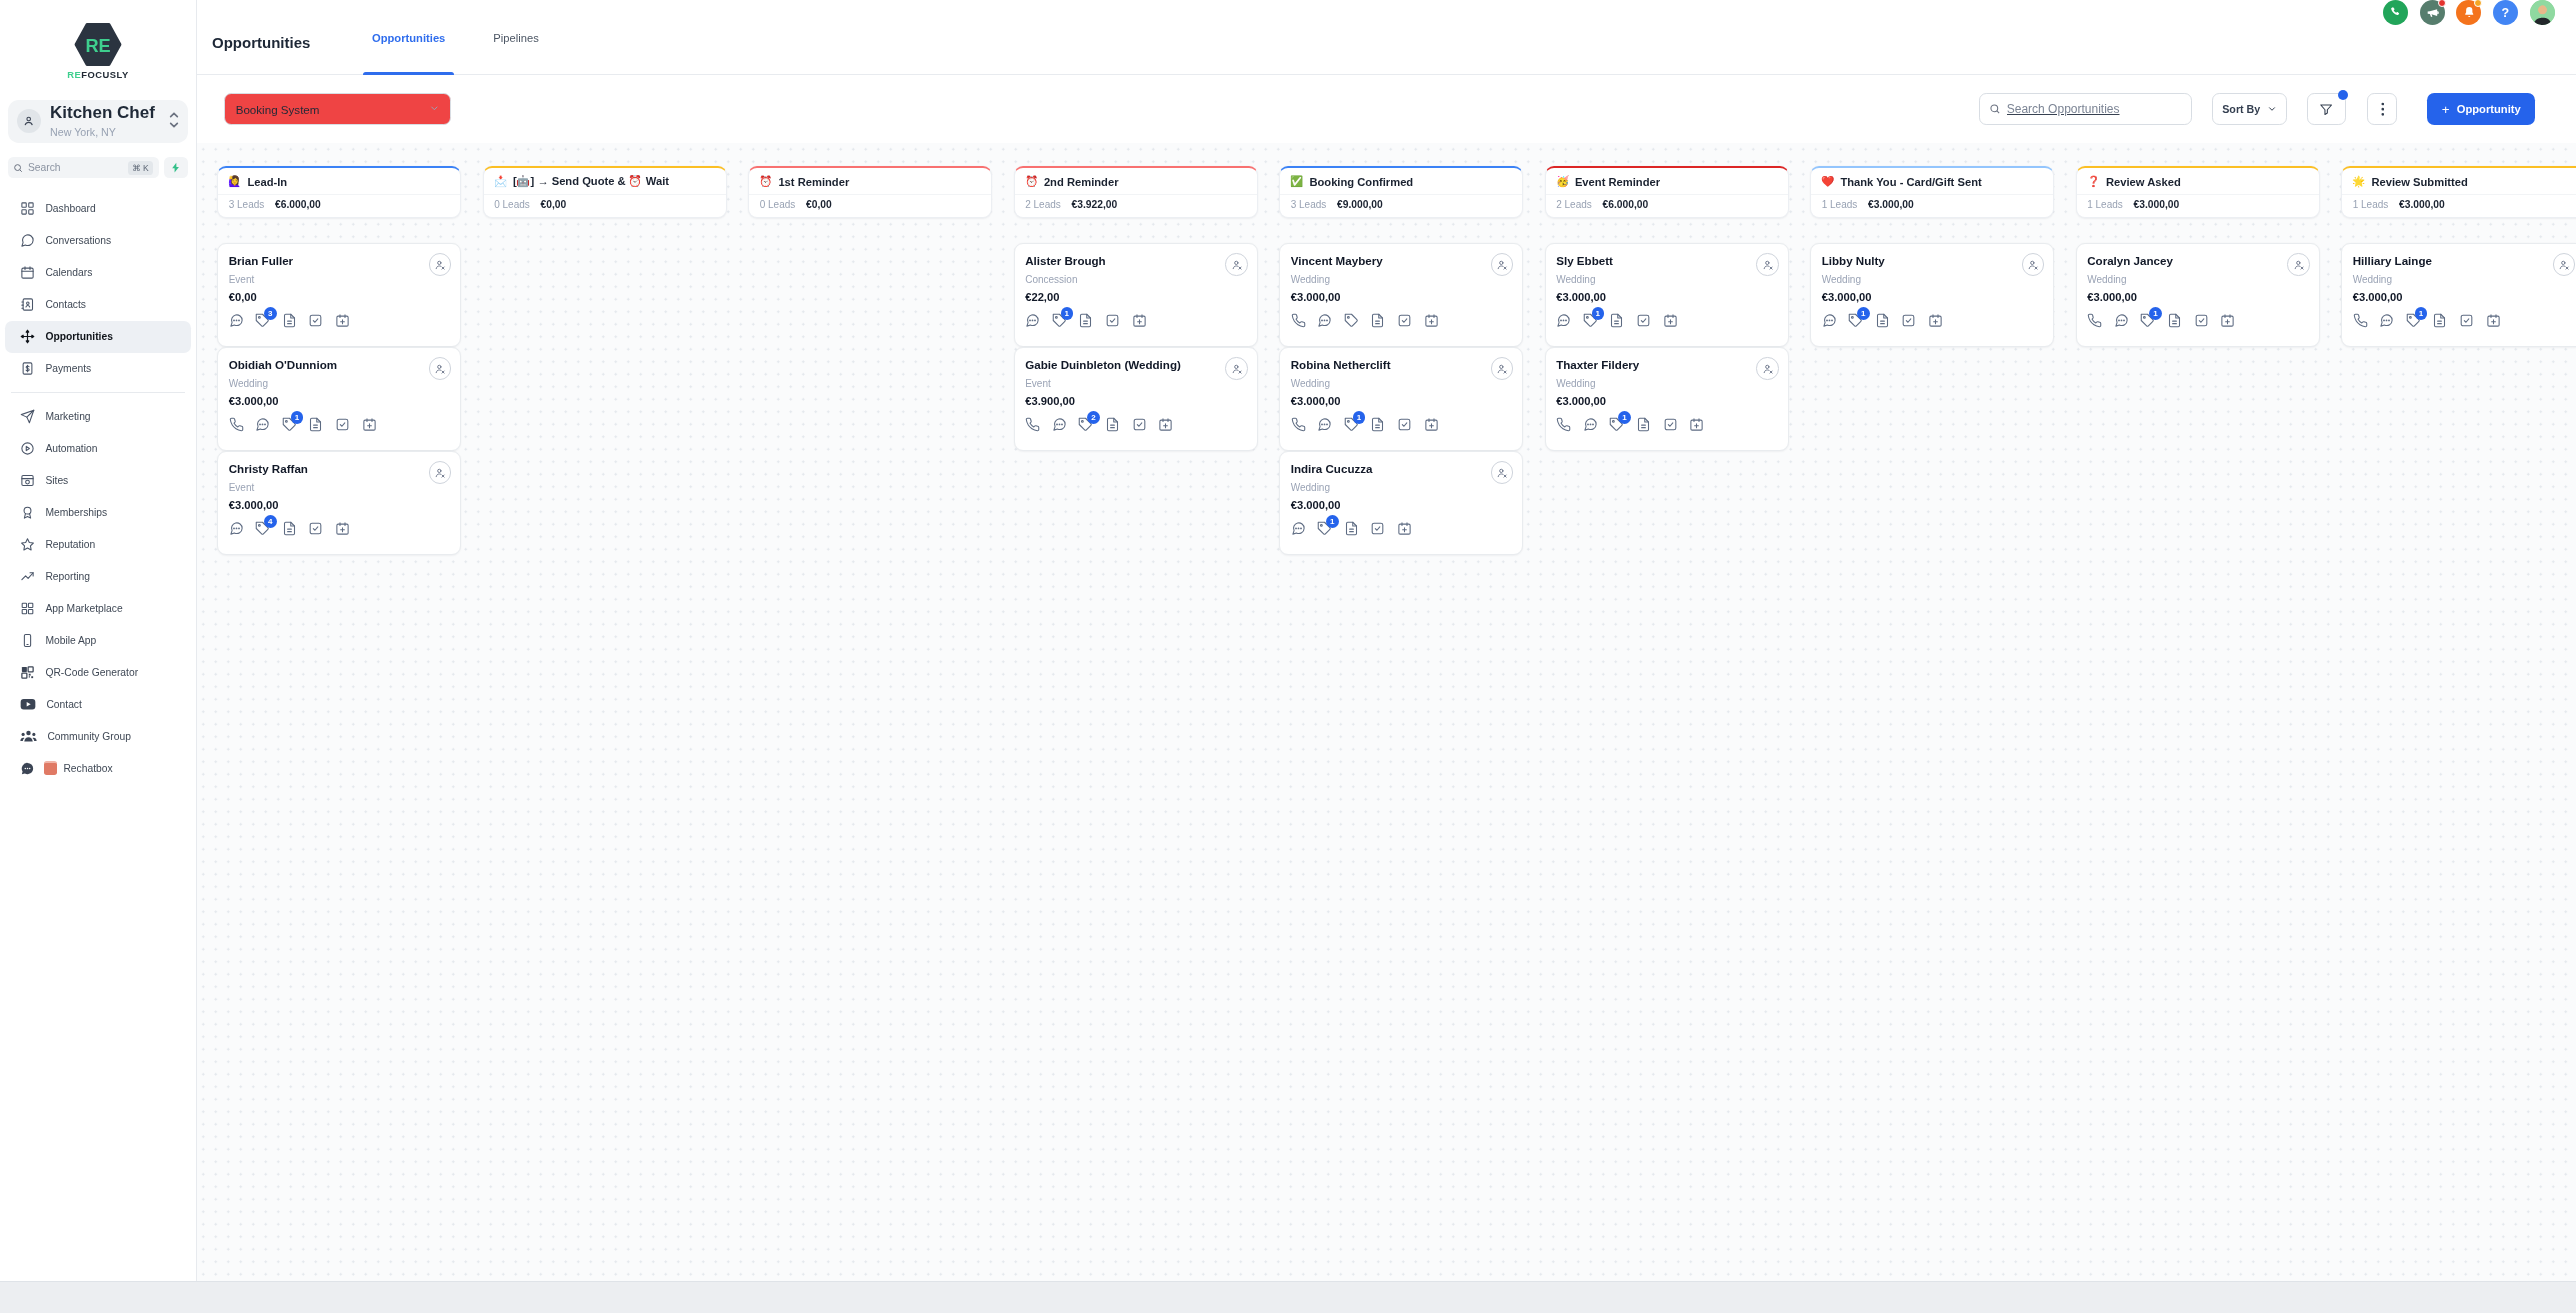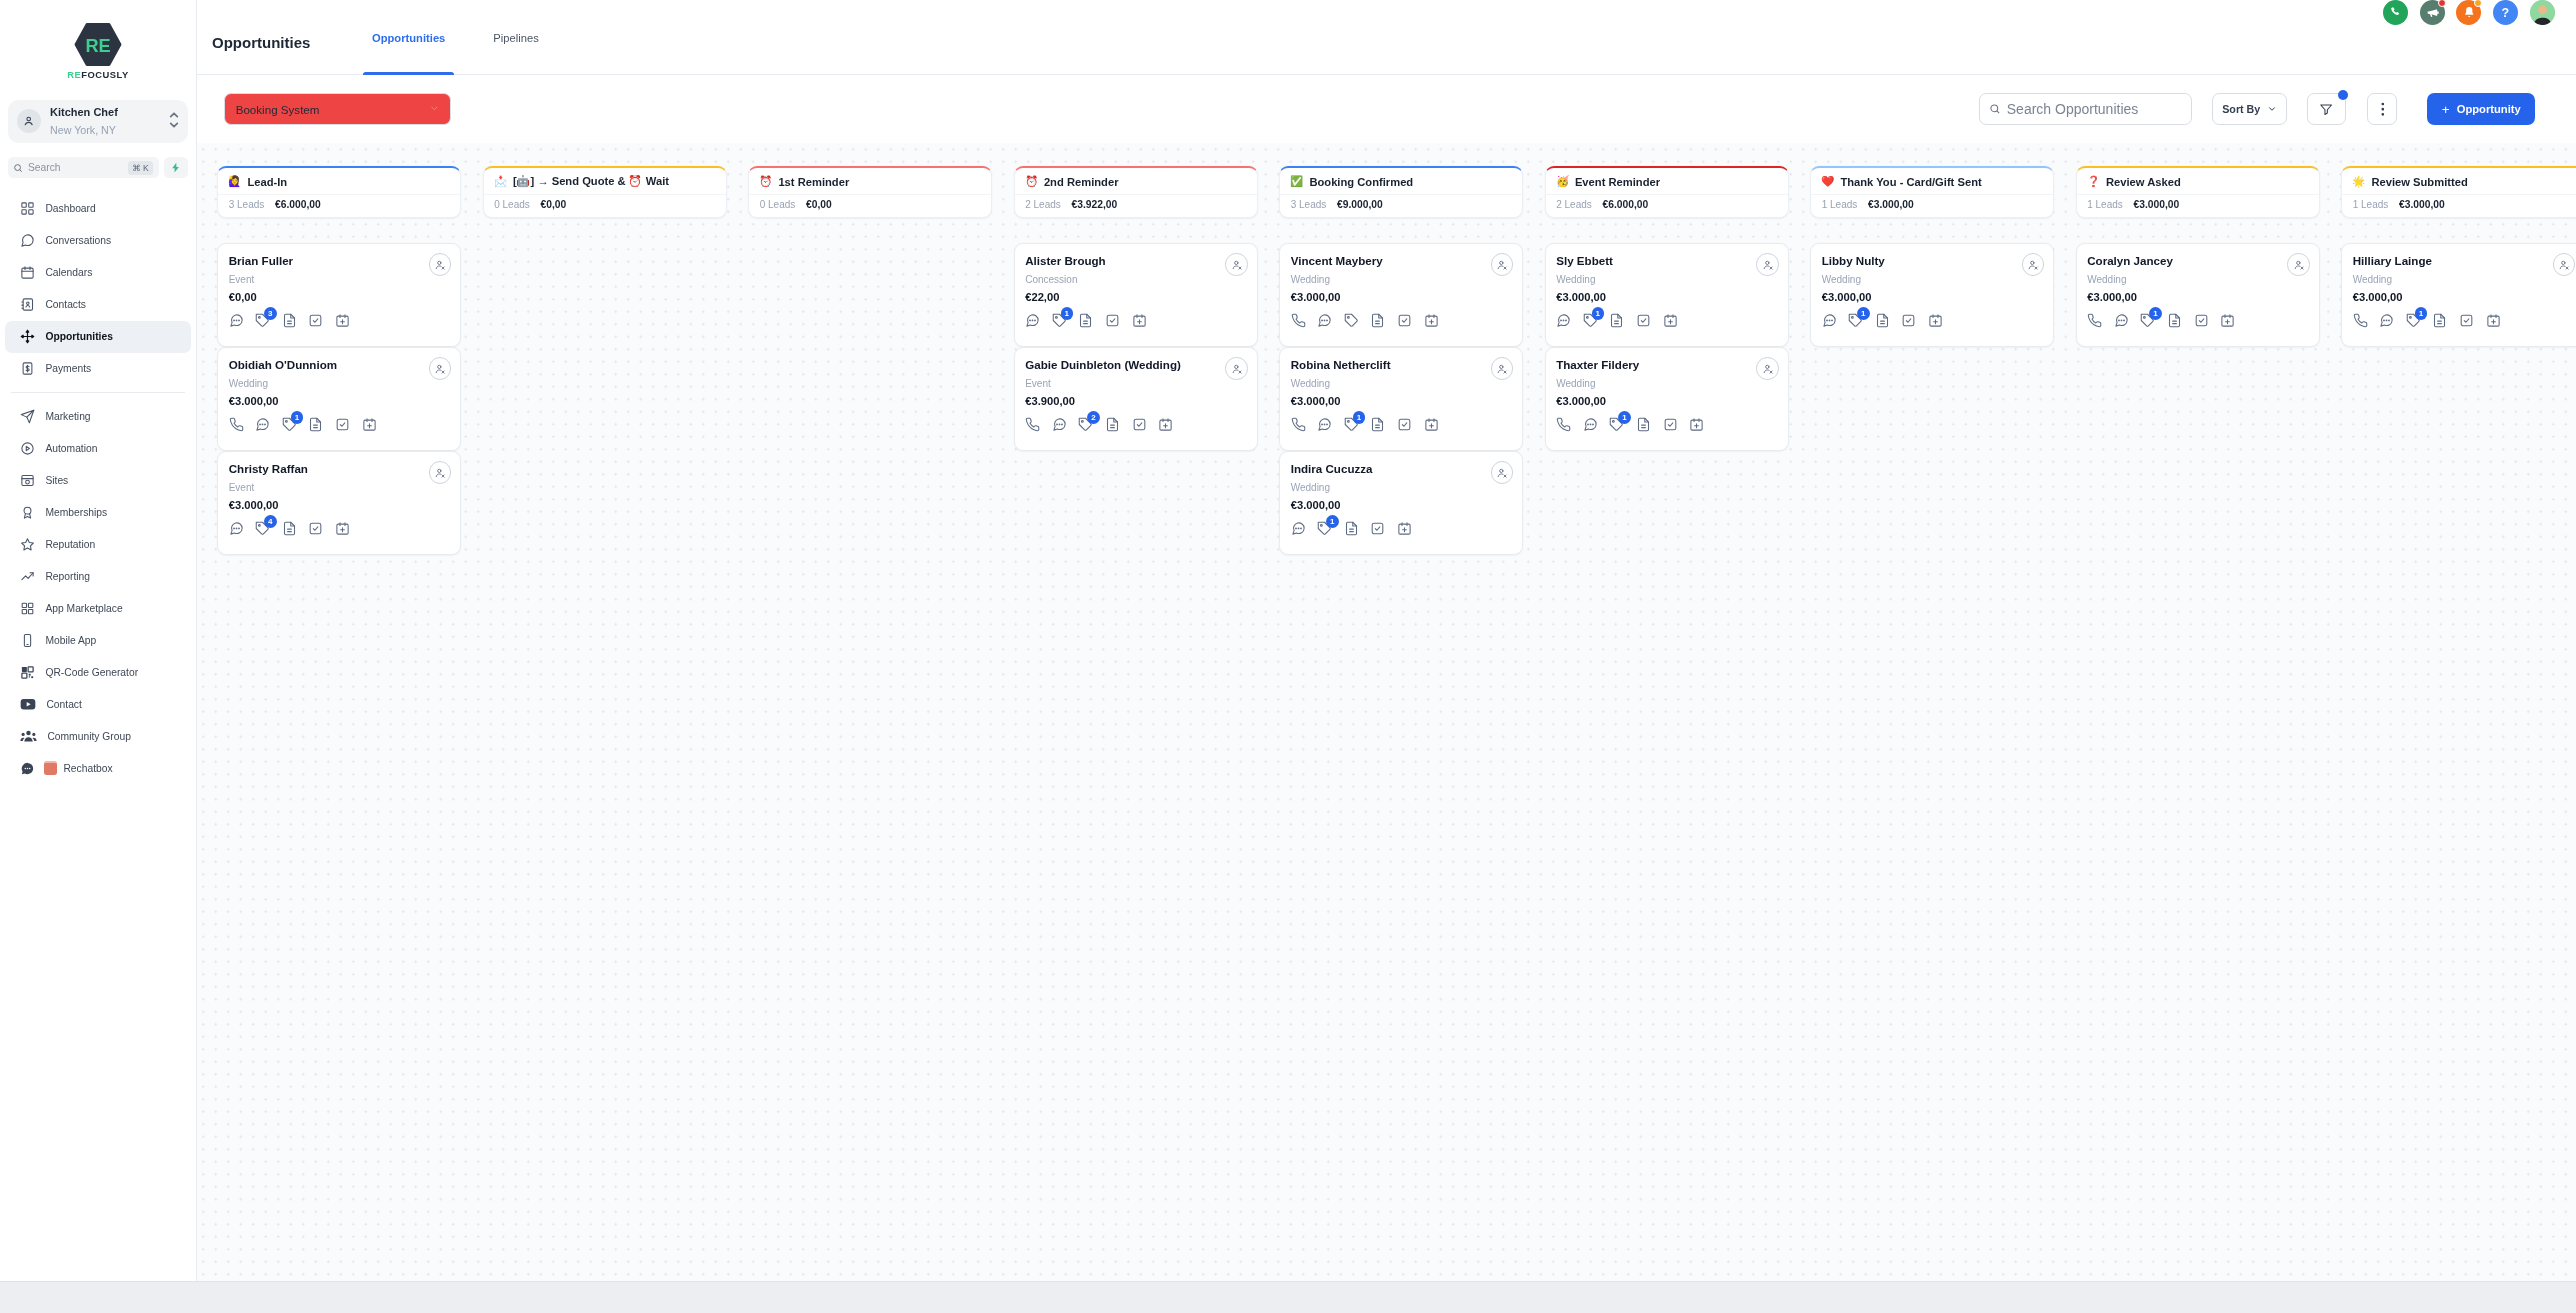--- a/index.html
+++ b/index.html
@@ -10,21 +10,21 @@
   .sidebar { position:absolute; left:0; top:0; width:197px; height:1281px; background:#fff; border-right:0.9px solid #e7eaee; z-index:4; }
   .logo-wrap { padding-top:23px; text-align:center; }
   .logo-hex { width:48px; height:43px; display:block; margin:0 auto; }
   .logo-text { font-size:9.4px; font-weight:bold; letter-spacing:0.5px; margin-top:2.7px; }
   .logo-text .re { color:#3ecf8e; }
   .logo-text .rest { color:#222b36; }
 
   .account { margin:20px 8px 0 8px; width:180px; height:43px; background:#f2f4f6; border-radius:10.7px; display:flex; align-items:center; padding:0 9px; position:relative; cursor:pointer; }
   .account .avatar { width:24px; height:24px; border-radius:50%; background:#e1e5e9; display:flex; align-items:center; justify-content:center; flex:0 0 24px; }
   .account .acc-texts { margin-left:9px; line-height:1.25; }
-  .acc-name { font-size:11px; font-weight:bold; color:#1f2937; }
+  .acc-name { font-size:17px; font-weight:bold; color:#1f2937; }
   .acc-loc { font-size:10.7px; color:#98a2b3; }
   .acc-chevrons { position:absolute; right:9px; top:10.7px; }
 
   .search-row { display:flex; margin:14.3px 8px 0 8px; gap:5.4px; }
   .side-search { flex:1; height:21.5px; background:#f2f4f6; border-radius:5.4px; display:flex; align-items:center; padding:0 5.4px; position:relative; }
   .side-search input { border:none; outline:none; background:transparent; font-size:10.3px; color:#4b5563; width:81px; margin-left:4.5px; font-family:inherit; }
   .side-search input::placeholder { color:#8b93a1; }
   .kbd { margin-left:auto; background:#e3e7eb; border-radius:3.6px; font-size:8.5px; color:#5a6472; padding:1.8px 4.5px; }
   .bolt-btn { width:24px; height:21.5px; background:#f2f4f6; border:none; border-radius:5.4px; display:flex; align-items:center; justify-content:center; cursor:pointer; }
 
@@ -51,21 +51,21 @@
   .q-glyph { color:#fff; font-size:12.5px; font-weight:bold; }
 
   
   .content { position:absolute; left:197px; top:75px; right:0; bottom:32px; background:#fff; }
   .toolbar { height:68px; display:flex; align-items:center; padding:0 41px 0 27px; }
   .select { width:227px; height:32px; border:0.9px solid #d8dde3; border-radius:7.2px; background:#ef4444; display:flex; align-items:center; padding:0 10.7px; cursor:pointer;gap:32px; }
   .select .sel-label { font-size:11.6px; color:#1f2937; }
   .select .chev { margin-left:auto; }
   .tb-right { margin-left:auto; display:flex; align-items:center; }
   .tb-search { width:213px; height:32px; border:0.9px solid #d8dde3; border-radius:7.2px; display:flex; align-items:center; padding:0 9px; }
-  .tb-search input { border:none; outline:none; font-size:14px; color:#374151; width:161px; margin-left:6.3px; font-family:inherit; }
+  .tb-search input { border:none; outline:none; font-size:12px; color:#374151; width:161px; margin-left:6.3px; font-family:inherit;text-decoration:underline; }
   .tb-search input::placeholder { color:#7b8494; }
   .sort-btn { margin-left:20px; width:75px; height:32px; border:0.9px solid #d8dde3; border-radius:7.2px; background:#fff; font-size:10.7px; font-weight:bold; color:#333e4f; display:flex; align-items:center; justify-content:center; gap:6.3px; cursor:pointer; font-family:inherit; }
   .sq-btn { margin-left:20px; width:39px; height:32px; border:0.9px solid #d8dde3; border-radius:7.2px; background:#fff; display:flex; align-items:center; justify-content:center; position:relative; cursor:pointer; }
   .sq-btn.kebab { margin-left:21.5px; width:30px; }
   .sq-btn .blue-dot { position:absolute; top:-3.6px; right:-3.6px; width:10px; height:10px; border-radius:50%; background:#2563eb; }
   .primary-btn { margin-left:30px; height:32px; padding:0 14.3px; background:#2563eb; color:#fff; border:none; border-radius:7.2px; font-size:11.2px; font-weight:bold; display:flex; align-items:center; gap:7.2px; cursor:pointer; font-family:inherit; }
   .primary-btn .plus { font-size:13.4px; font-weight:normal; }
 
   
   .board { position:absolute; left:0; right:0; top:68px; bottom:0; background-color:#fafbfc;

